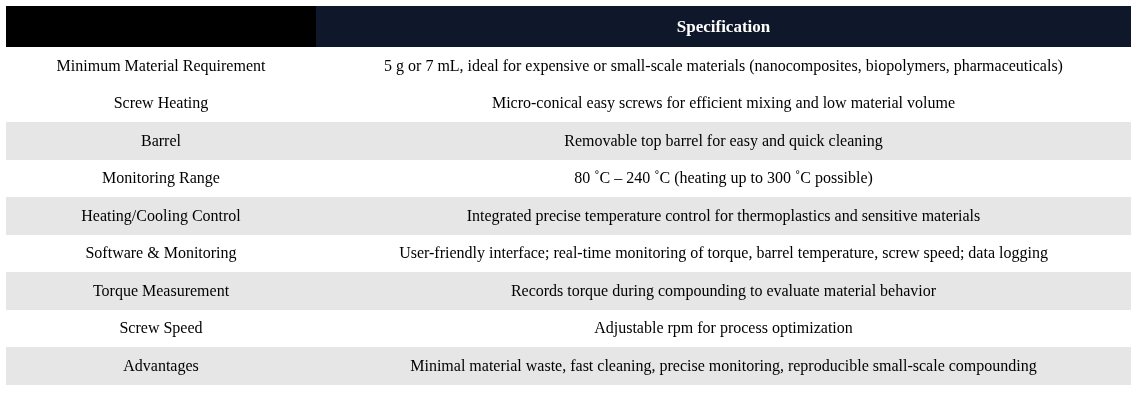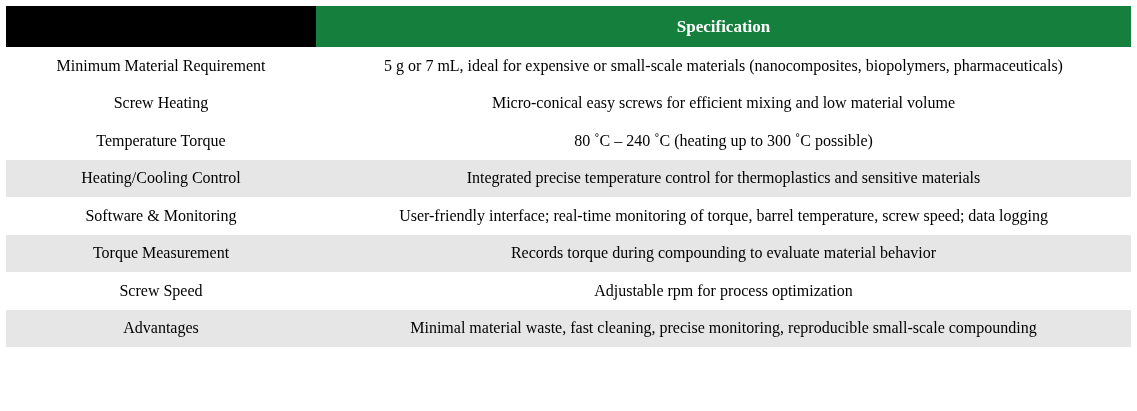--- a/index.html
+++ b/index.html
@@ -21,21 +21,21 @@
   }
   table.spec-table {
     border-collapse: collapse;
     width: 1125px;
     table-layout: fixed;
   }
   table.spec-table col.col-label { width: 310px; }
   table.spec-table col.col-value { width: 815px; }
 
   thead th {
-    background: #15803d;
+    background: #0f172a;
     color: #ffffff;
     font-weight: bold;
     font-size: 17px;
     height: 33px;
     padding: 4px 6px;
     text-align: center;
     border: none;
   }
   thead th.head-blank {
     background: #000000;
@@ -76,22 +76,26 @@
     </thead>
     <tbody id="table-body">
         <tr class="plain">
           <td class="cell-label">Minimum Material Requirement</td>
           <td class="cell-value">5 g or 7 mL, ideal for expensive or small-scale materials (nanocomposites, biopolymers, pharmaceuticals)</td>
         </tr>
         <tr class="plain">
           <td class="cell-label">Screw Heating</td>
           <td class="cell-value">Micro-conical easy screws for efficient mixing and low material volume</td>
         </tr>
+        <tr class="shaded">
+          <td class="cell-label">Barrel</td>
+          <td class="cell-value">Removable top barrel for easy and quick cleaning</td>
+        </tr>
         <tr class="plain">
-          <td class="cell-label">Temperature Torque</td>
+          <td class="cell-label">Monitoring Range</td>
           <td class="cell-value">80 ˚C – 240 ˚C (heating up to 300 ˚C possible)</td>
         </tr>
         <tr class="shaded">
           <td class="cell-label">Heating/Cooling Control</td>
           <td class="cell-value">Integrated precise temperature control for thermoplastics and sensitive materials</td>
         </tr>
         <tr class="plain">
           <td class="cell-label">Software &amp; Monitoring</td>
           <td class="cell-value">User-friendly interface; real-time monitoring of torque, barrel temperature, screw speed; data logging</td>
         </tr>

